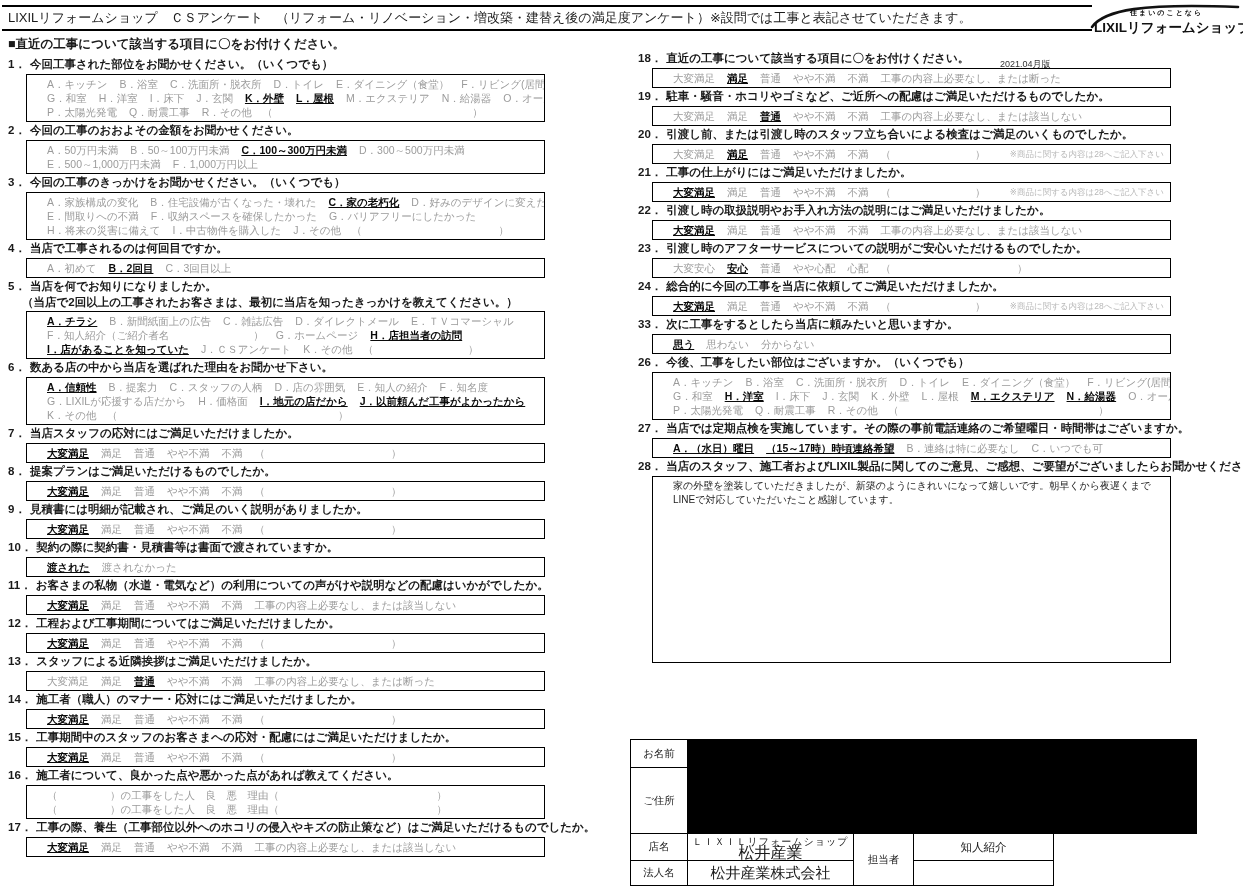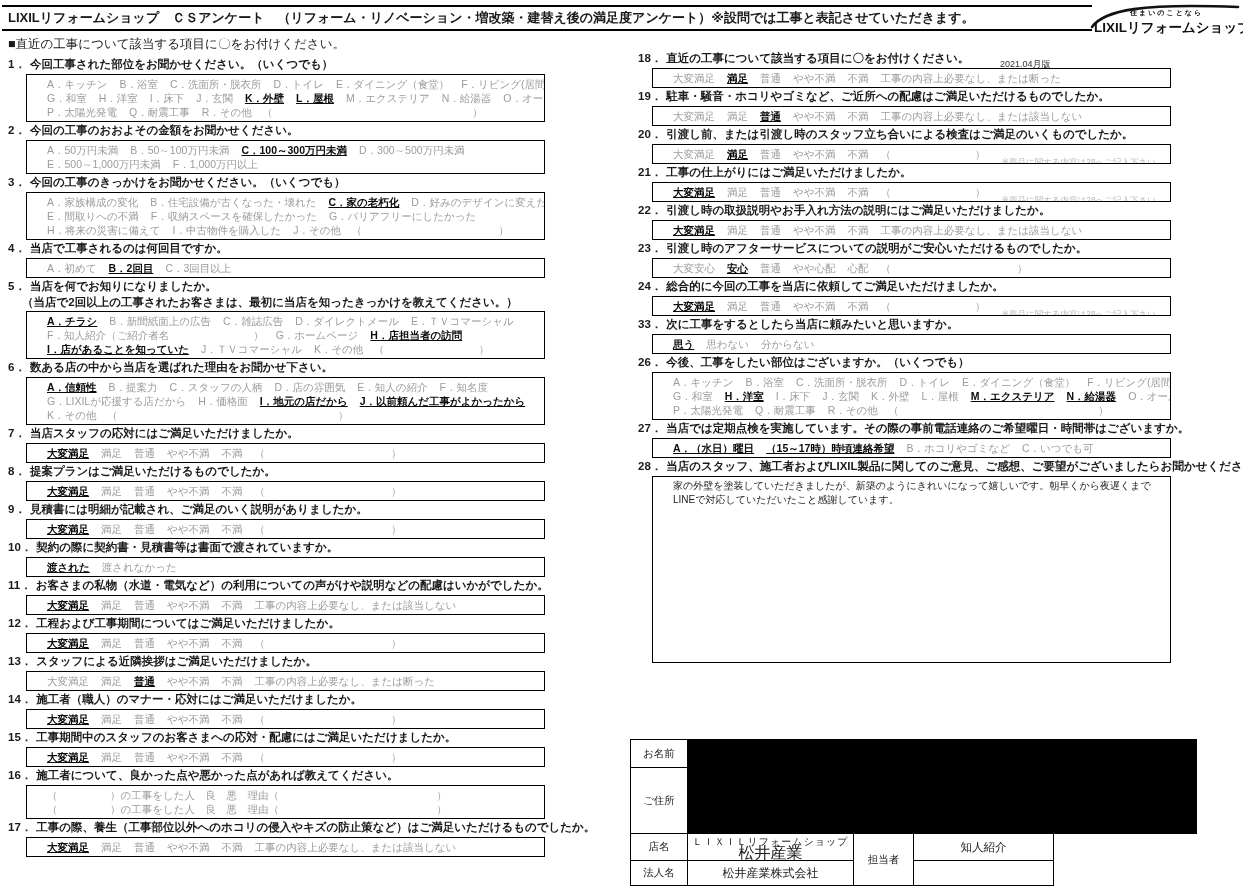--- a/index.html
+++ b/index.html
@@ -7,47 +7,47 @@
   .page {
     position: relative; width: 1243px; height: 891px;
     background: #ffffff; overflow: hidden;
     font-family: "Liberation Sans", "DejaVu Sans", sans-serif;
     color: #1a1a1a;
   }
   
   .rule { position: absolute; left: 2px; width: 1090px; background: #000; }
   .rule-top { top: 5px; height: 2px; }
   .rule-bottom { top: 29px; height: 2px; }
-  .title { position: absolute; left: 8px; top: 9px; font-size: 13px; font-weight: bold; white-space: nowrap; }
+  .title { position: absolute; left: 8px; top: 9px; font-size: 13px; font-weight: normal; white-space: nowrap; }
   .ver { position: absolute; left: 1000px; top: 13px; font-size: 9px; color: #333; white-space: nowrap; margin-top: 45px; }
   .logo { position: absolute; left: 1088px; top: 1px; width: 153px; height: 44px; }
   .logo svg { position: absolute; left: 0; top: 0; }
   .logo .tagline { position: absolute; left: 42px; top: 7px; font-size: 7px; font-weight: bold; letter-spacing: 2px; color: #111; }
   .logo .lname { position: absolute; left: 6px; top: 18px; font-size: 13.5px; font-weight: bold; color: #111; white-space: nowrap; }
   
   .col { position: absolute; top: 36px; }
   #col-left { left: 8px; width: 622px; }
   #col-right { left: 638px; top: 50px; width: 605px; }
-  .instruction { font-size: 12.5px; font-weight: normal; margin-bottom: 5px; white-space: nowrap; }
+  .instruction { font-size: 12.5px; font-weight: bold; margin-bottom: 5px; white-space: nowrap; }
   .q .qh { font-size: 11.5px; font-weight: bold; line-height: 13px; margin: 2px 0 3px; white-space: nowrap; }
   .q .qh .num { margin-right: 4px; }
   .q .sub { font-size: 11.5px; font-weight: bold; line-height: 13px; margin: 0 0 2px 14px; white-space: nowrap; }
   .box {
     position: relative; border: 1.5px solid #000; width: 519px;
     margin: 0 0 2px 18px; padding: 2px 20px;
     font-size: 10.5px; white-space: nowrap; overflow: hidden;
   }
   #col-right .box { margin-left: 14px; }
   .line { line-height: 14px; }
   .opt { color: #9b9b9b; margin-right: 12px; }
   .opt:last-child { margin-right: 0; }
   .opt.sel { color: #0a0a0a; font-weight: bold; text-decoration: underline; }
   .opt.note {
     position: absolute; right: 6px; top: 50%; transform: translateY(-50%);
-    font-size: 8.5px; color: #b8b8b8; margin: 8px; text-align: right;
+    font-size: 8.5px; color: #b8b8b8; margin: 0; text-align: right;
   }
   .freebox { height: 187px; }
   .freetext {
     white-space: normal; font-size: 10px; line-height: 14px; color: #222;
     width: 498px;
   }
   
   .ftable {
     position: absolute; left: 630px; top: 739px;
     display: grid;
@@ -64,21 +64,21 @@
   .cell-name-redact { grid-row: 1; }
   .cell-addr-label { grid-column: 1; grid-row: 2; }
   .cell-addr-redact { grid-row: 2; }
   .cell-store-label { grid-column: 1; grid-row: 3; }
   .cell-store-value { grid-column: 2; grid-row: 3; flex-direction: column; line-height: 11px; }
   .cell-store-value .l1 { font-size: 10px; letter-spacing: 1px; }
   .cell-store-value .l2 { font-size: 16px; }
   .cell-staff-label { grid-column: 3; grid-row: 3 / 5; }
   .cell-staff-value { grid-column: 4; grid-row: 3; font-size: 11.5px; }
   .cell-corp-label { grid-column: 1; grid-row: 4; }
-  .cell-corp-value { grid-column: 2; grid-row: 4; font-size: 12px; }
+  .cell-corp-value { grid-column: 2; grid-row: 4; font-size: 15px; }
   .cell-staff-empty { grid-column: 4; grid-row: 4; }
 </style>
 </head>
 <body>
 
 <div class="page">
 
   <div class="rule rule-top"></div>
   <div class="title">LIXILリフォームショップ　ＣＳアンケート　（リフォーム・リノベーション・増改築・建替え後の満足度アンケート）※設問では工事と表記させていただきます。</div>
   <div class="ver">2021.04月版</div>
@@ -122,21 +122,21 @@
         <div class="box">
           <div class="line"><span class="opt">A．初めて</span><span class="opt sel">B．2回目</span><span class="opt">C．3回目以上</span></div>
         </div>
       </div>
       <div class="q">
         <div class="qh"><span class="num">5．</span><span class="tt">当店を何でお知りになりましたか。</span></div>
         <div class="sub">（当店で2回以上の工事されたお客さまは、最初に当店を知ったきっかけを教えてください。）</div>
         <div class="box">
           <div class="line"><span class="opt sel">A．チラシ</span><span class="opt">B．新聞紙面上の広告</span><span class="opt">C．雑誌広告</span><span class="opt">D．ダイレクトメール</span><span class="opt">E．ＴＶコマーシャル</span></div>
           <div class="line"><span class="opt">F．知人紹介（ご紹介者名　　　　　　　　）</span><span class="opt">G．ホームページ</span><span class="opt sel">H．店担当者の訪問</span></div>
-          <div class="line"><span class="opt sel">I．店があることを知っていた</span><span class="opt">J．ＴＶコマーシャル</span><span class="opt">K．その他　（　　　　　　　　　）</span></div>
+          <div class="line"><span class="opt sel">I．店があることを知っていた</span><span class="opt">J．ＣＳアンケート</span><span class="opt">K．その他　（　　　　　　　　　）</span></div>
         </div>
       </div>
       <div class="q">
         <div class="qh"><span class="num">6．</span><span class="tt">数ある店の中から当店を選ばれた理由をお聞かせ下さい。</span></div>
         <div class="box">
           <div class="line"><span class="opt sel">A．信頼性</span><span class="opt">B．提案力</span><span class="opt">C．スタッフの人柄</span><span class="opt">D．店の雰囲気</span><span class="opt">E．知人の紹介</span><span class="opt">F．知名度</span></div>
           <div class="line"><span class="opt">G．LIXILが応援する店だから</span><span class="opt">H．価格面</span><span class="opt sel">I．地元の店だから</span><span class="opt sel">J．以前頼んだ工事がよかったから</span></div>
           <div class="line"><span class="opt">K．その他　（　　　　　　　　　　　　　　　　　　　　　）</span></div>
         </div>
       </div>
@@ -261,21 +261,21 @@
         <div class="qh"><span class="num">26．</span><span class="tt">今後、工事をしたい部位はございますか。（いくつでも）</span></div>
         <div class="box">
           <div class="line"><span class="opt">A．キッチン</span><span class="opt">B．浴室</span><span class="opt">C．洗面所・脱衣所</span><span class="opt">D．トイレ</span><span class="opt">E．ダイニング（食堂）</span><span class="opt">F．リビング(居間)</span></div>
           <div class="line"><span class="opt">G．和室</span><span class="opt sel">H．洋室</span><span class="opt">I．床下</span><span class="opt">J．玄関</span><span class="opt">K．外壁</span><span class="opt">L．屋根</span><span class="opt sel">M．エクステリア</span><span class="opt sel">N．給湯器</span><span class="opt">O．オール電化</span></div>
           <div class="line"><span class="opt">P．太陽光発電</span><span class="opt">Q．耐震工事</span><span class="opt">R．その他　（　　　　　　　　　　　　　　　　　　　）</span></div>
         </div>
       </div>
       <div class="q">
         <div class="qh"><span class="num">27．</span><span class="tt">当店では定期点検を実施しています。その際の事前電話連絡のご希望曜日・時間帯はございますか。</span></div>
         <div class="box">
-          <div class="line"><span class="opt sel">A．（水日）曜日</span><span class="opt sel">（15～17時）時頃連絡希望</span><span class="opt">B．ホコリやゴミなど</span><span class="opt">C．いつでも可</span></div>
+          <div class="line"><span class="opt sel">A．（水日）曜日</span><span class="opt sel">（15～17時）時頃連絡希望</span><span class="opt">B．連絡は特に必要なし</span><span class="opt">C．いつでも可</span></div>
         </div>
       </div>
       <div class="q">
         <div class="qh"><span class="num">28．</span><span class="tt">当店のスタッフ、施工者およびLIXIL製品に関してのご意見、ご感想、ご要望がございましたらお聞かせください</span></div>
         <div class="box freebox">
           <div class="freetext">家の外壁を塗装していただきましたが、新築のようにきれいになって嬉しいです。朝早くから夜遅くまでLINEで対応していただいたこと感謝しています。</div>
         </div>
       </div>
     </div>
 

